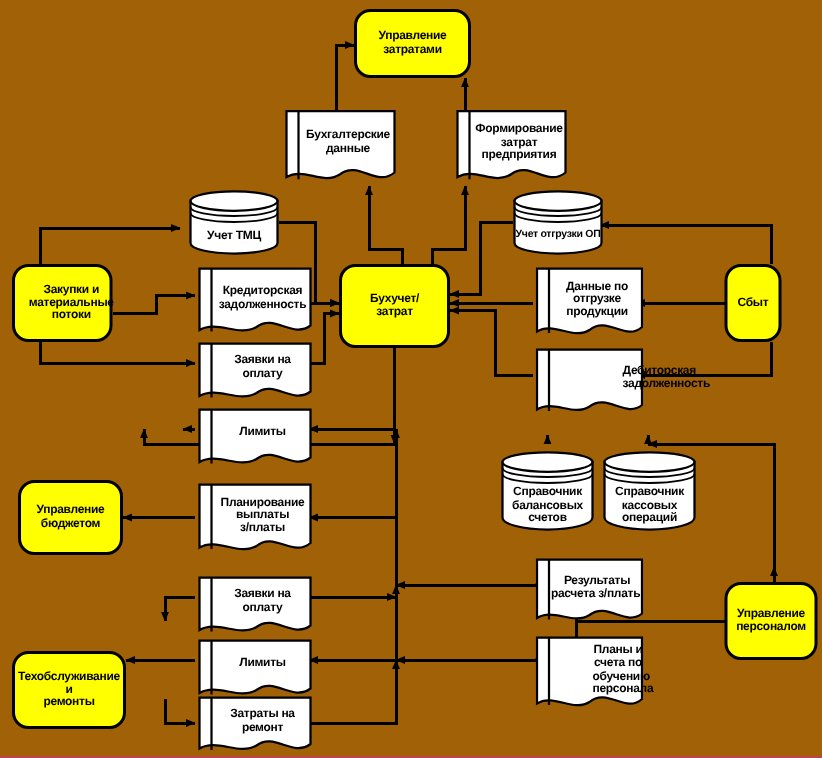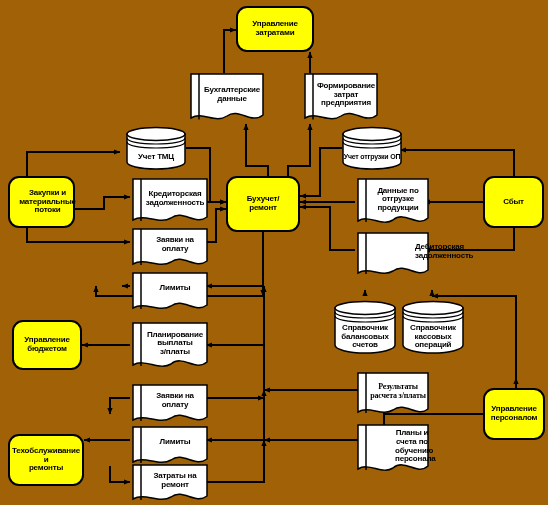--- a/index.html
+++ b/index.html
@@ -181,24 +181,24 @@
   </div>
 
   <div class="node proc" style="left:8px; top:176px; width:67px; height:52px;padding-left:12px;">
     <span style="white-space:pre-line;">Закупки и
 материальные
 потоки</span>
   </div>
 
   <div class="node proc" style="left:226px; top:176px; width:74px; height:56px;">
     <span style="white-space:pre-line;">Бухучет/
-ремонт</span>
-  </div>
-
-  <div class="node proc" style="left:483px; top:176px; width:61px; height:52px;">
+затрат</span>
+  </div>
+
+  <div class="node proc" style="left:483px; top:176px; width:38px; height:52px;">
     <span style="white-space:pre-line;">Сбыт</span>
   </div>
 
   <div class="node proc" style="left:12px; top:320px; width:70px; height:50px;">
     <span style="white-space:pre-line;">Управление
 бюджетом</span>
   </div>
 
   <div class="node proc" style="left:8px; top:434px; width:76px; height:52px;">
     <span style="white-space:pre-line;">Техобслуживание и
@@ -306,21 +306,21 @@
     </svg>
     <span class="doc-label" style="white-space:pre-line;">Дебиторская
 задолженность</span>
   </div>
 
   <div class="node doc" style="left:357px; top:372px; width:72px; height:46px;">
     <svg class="doc-shape" viewBox="0 0 72 46" preserveAspectRatio="none">
       <path d="M1,1 L71,1 L71,37 C60,46 48,29 36,38 C25,45 12,33 1,40 Z" fill="#ffffff" stroke="#000" stroke-width="1.5"></path>
       <line x1="9" y1="1" x2="9" y2="41" stroke="#000" stroke-width="1.5"></line>
     </svg>
-    <span class="doc-label" style="white-space:pre-line;font-family:Liberation Serif, serif;">Результаты
+    <span class="doc-label" style="white-space:pre-line;">Результаты
 расчета з/платы</span>
   </div>
 
   <div class="node doc" style="left:357px; top:424px; width:72px; height:52px;padding-left:28px;">
     <svg class="doc-shape" viewBox="0 0 72 52" preserveAspectRatio="none">
       <path d="M1,1 L71,1 L71,42 C60,52 48,34 36,44 C25,51 12,38 1,45 Z" fill="#ffffff" stroke="#000" stroke-width="1.5"></path>
       <line x1="9" y1="1" x2="9" y2="46" stroke="#000" stroke-width="1.5"></line>
     </svg>
     <span class="doc-label" style="white-space:pre-line;">Планы и счета по
 обучению

